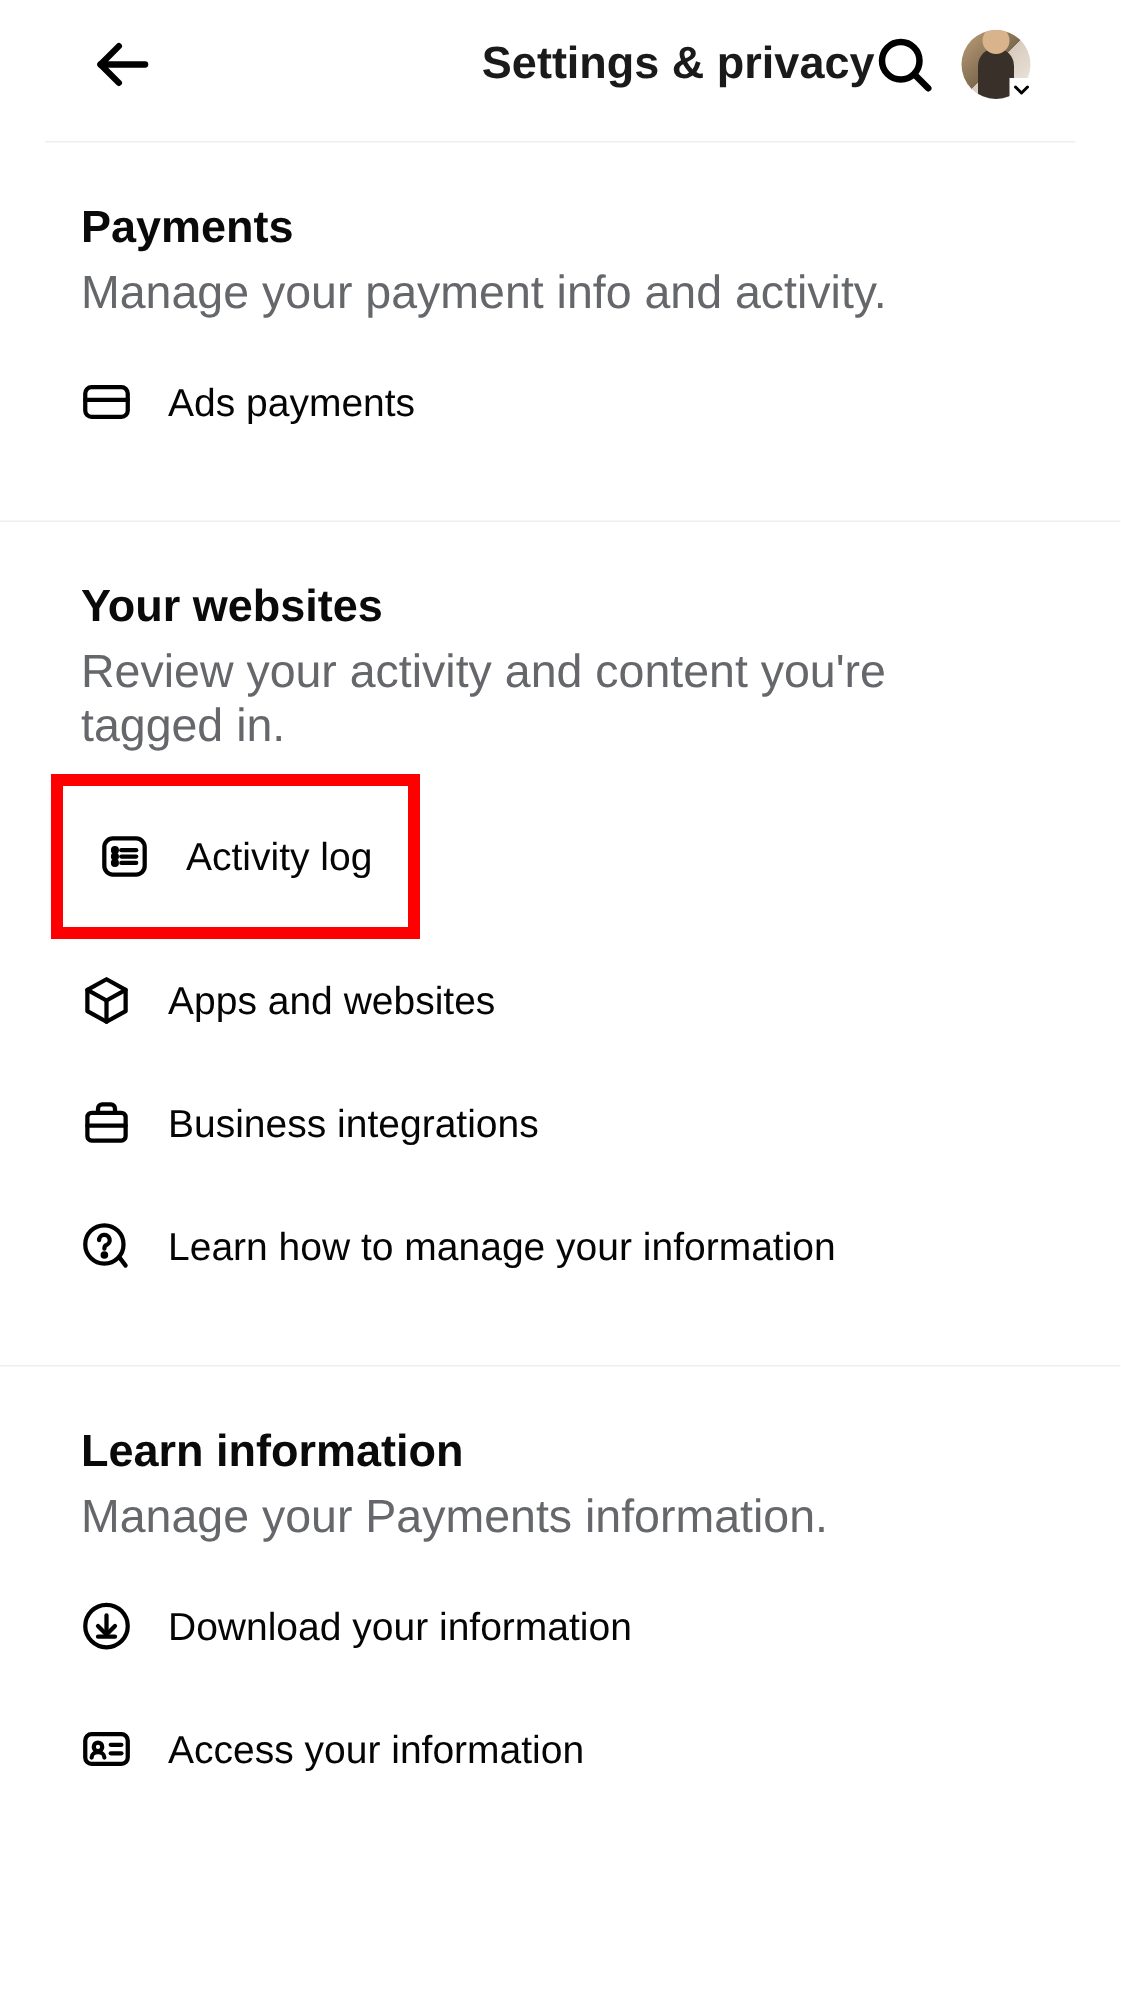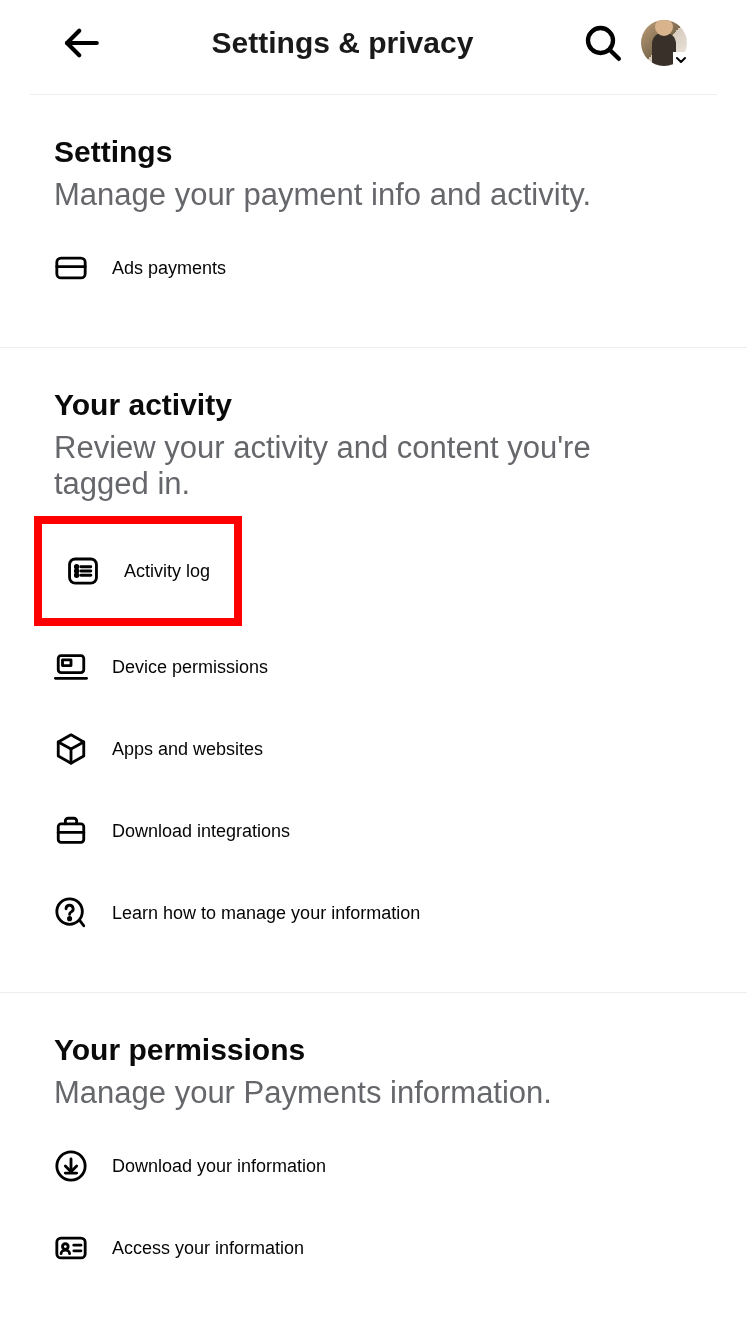--- a/index.html
+++ b/index.html
@@ -18,21 +18,21 @@
       margin: 0 30px;
     }
     .header-left {
       display:flex; align-items:center;
     }
     .header-title {
       font-size: 30px;
       font-weight: 700;
       color: #1a1a1a;
       flex-grow:1;
-      text-align:center;
+      text-align:right;
     }
     .header-actions {
       display:flex; align-items:center; gap:18px;
     }
     .avatar-wrap {
       position:relative;
       width:46px; height:46px;
     }
     .avatar {
       width:46px; height:46px; border-radius:50%;
@@ -77,21 +77,21 @@
       gap:24px;
       padding: 24px 0;
       cursor:pointer;
     }
     .item-icon {
       width:34px; height:34px;
       display:flex; align-items:center; justify-content:center;
       flex-shrink:0;
     }
     .item-label {
-      font-size: 18px;
+      font-size: 26px;
       color:#050505;
       font-weight:500;
     }
     .highlight-box {
       border: 8px solid #ff0000;
       padding: 0 24px;
       margin-left:-20px;
       margin-right:auto;
       display:inline-flex;
     }
@@ -121,104 +121,94 @@
           <div class="avatar-person"></div>
         </div>
       <svg class="avatar-chevron" width="16" height="16" viewBox="0 0 24 24" fill="none" stroke="#000" stroke-width="3" stroke-linecap="round" stroke-linejoin="round">
           <polyline points="6 9 12 15 18 9"></polyline>
         </svg>
     </div>
   </div>
 </div>
 
 <div class="section">
-  <div class="section-title">Settings</div>
+  <div class="section-title">Payments</div>
   <div class="section-desc">Manage your payment info and activity.</div>
 
   <div class="item">
     <span class="item-icon">
       <svg width="34" height="34" viewBox="0 0 24 24" fill="none" stroke="#000" stroke-width="2" stroke-linecap="round" stroke-linejoin="round">
           <rect x="2" y="5" width="20" height="14" rx="3"></rect>
           <line x1="2" y1="11" x2="22" y2="11"></line>
         </svg>
     </span>
     <span class="item-label">Ads payments</span>
   </div>
 </div>
 
 <div class="section">
-  <div class="section-title">Your activity</div>
+  <div class="section-title">Your websites</div>
   <div class="section-desc">Review your activity and content you're tagged in.</div>
 
   <div class="highlight-box">
     <div class="item">
       <span class="item-icon">
         <svg width="34" height="34" viewBox="0 0 24 24" fill="none" stroke="#000" stroke-width="2" stroke-linecap="round" stroke-linejoin="round">
             <rect x="2.5" y="3.5" width="19" height="17" rx="4"></rect>
             <circle cx="7.5" cy="9" r="0.9" fill="#000"></circle>
             <circle cx="7.5" cy="12" r="0.9" fill="#000"></circle>
             <circle cx="7.5" cy="15" r="0.9" fill="#000"></circle>
             <line x1="10.5" y1="9" x2="17.5" y2="9"></line>
             <line x1="10.5" y1="12" x2="17.5" y2="12"></line>
             <line x1="10.5" y1="15" x2="17.5" y2="15"></line>
           </svg>
       </span>
       <span class="item-label">Activity log</span>
     </div>
   </div>
 
-  <div class="item">
-    <span class="item-icon">
-      <svg width="34" height="34" viewBox="0 0 24 24" fill="none" stroke="#000" stroke-width="2" stroke-linecap="round" stroke-linejoin="round">
-          <rect x="3" y="4" width="18" height="12" rx="2"></rect>
-          <line x1="1" y1="20" x2="23" y2="20"></line>
-          <rect x="6" y="7" width="6" height="4"></rect>
-        </svg>
-    </span>
-    <span class="item-label">Device permissions</span>
-  </div>
 
   <div class="item">
     <span class="item-icon">
       <svg width="34" height="34" viewBox="0 0 24 24" fill="none" stroke="#000" stroke-width="2" stroke-linecap="round" stroke-linejoin="round">
           <path d="M12 2 L21 7 L21 17 L12 22 L3 17 L3 7 Z"></path>
           <path d="M3 7 L12 12 L21 7"></path>
           <line x1="12" y1="12" x2="12" y2="22"></line>
         </svg>
     </span>
     <span class="item-label">Apps and websites</span>
   </div>
 
   <div class="item">
     <span class="item-icon">
       <svg width="34" height="34" viewBox="0 0 24 24" fill="none" stroke="#000" stroke-width="2" stroke-linecap="round" stroke-linejoin="round">
           <rect x="3" y="7" width="18" height="13" rx="2"></rect>
           <path d="M8 7 V5 a2 2 0 0 1 2-2 h4 a2 2 0 0 1 2 2 V7"></path>
           <line x1="3" y1="13" x2="21" y2="13"></line>
         </svg>
     </span>
-    <span class="item-label">Download integrations</span>
+    <span class="item-label">Business integrations</span>
   </div>
 
   <div class="item">
     <span class="item-icon">
       <svg width="34" height="34" viewBox="0 0 24 24" fill="none" stroke="#000" stroke-width="2" stroke-linecap="round" stroke-linejoin="round">
           <circle cx="11" cy="11" r="9"></circle>
           <path d="M8.5 9 a2.5 2.5 0 1 1 3.5 2.3 c-1 .4-1 1.2-1 1.7"></path>
           <circle cx="11" cy="16" r="0.8" fill="#000"></circle>
           <path d="M18 17 l3 4"></path>
         </svg>
     </span>
     <span class="item-label">Learn how to manage your information</span>
   </div>
 
 </div>
 
 <div class="section" style="border-bottom:none;">
-  <div class="section-title">Your permissions</div>
+  <div class="section-title">Learn information</div>
   <div class="section-desc">Manage your Payments information.</div>
 
   <div class="item">
     <span class="item-icon">
       <svg width="34" height="34" viewBox="0 0 24 24" fill="none" stroke="#000" stroke-width="2" stroke-linecap="round" stroke-linejoin="round">
           <circle cx="12" cy="12" r="10"></circle>
           <line x1="12" y1="7" x2="12" y2="14"></line>
           <polyline points="8 12 12 16 16 12"></polyline>
           <line x1="8" y1="17" x2="16" y2="17"></line>
         </svg>

